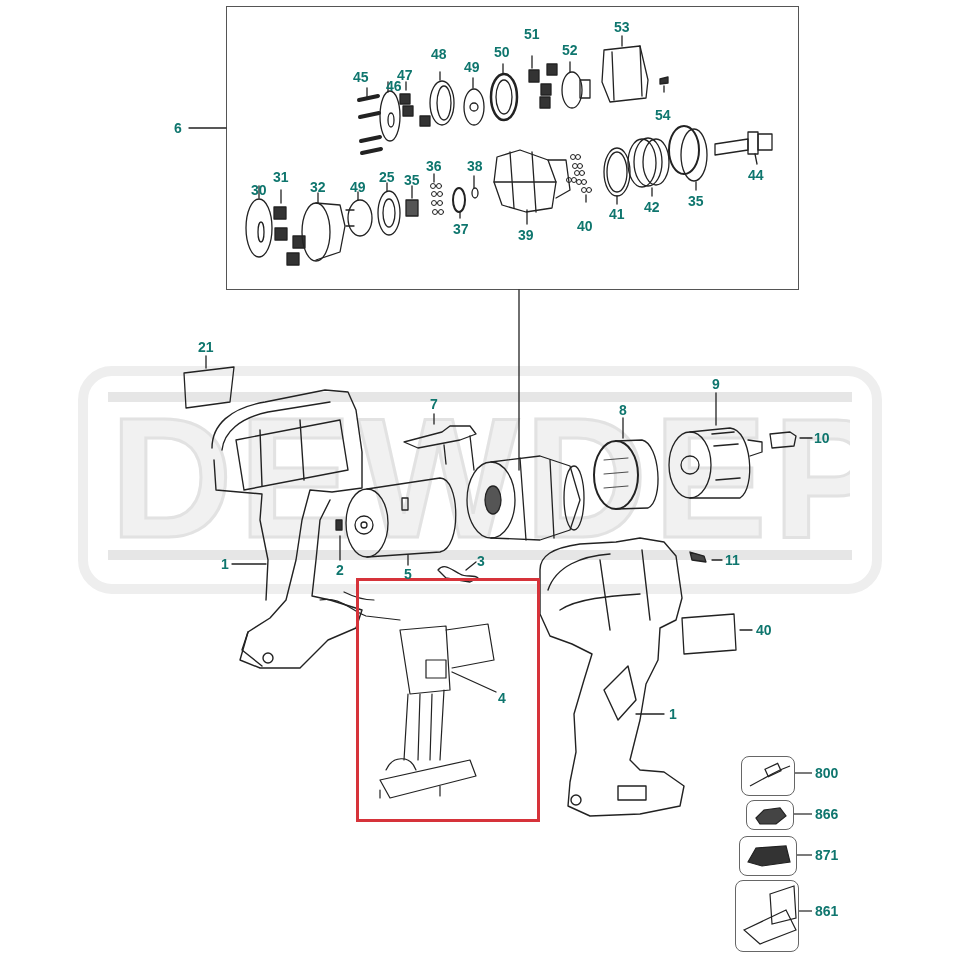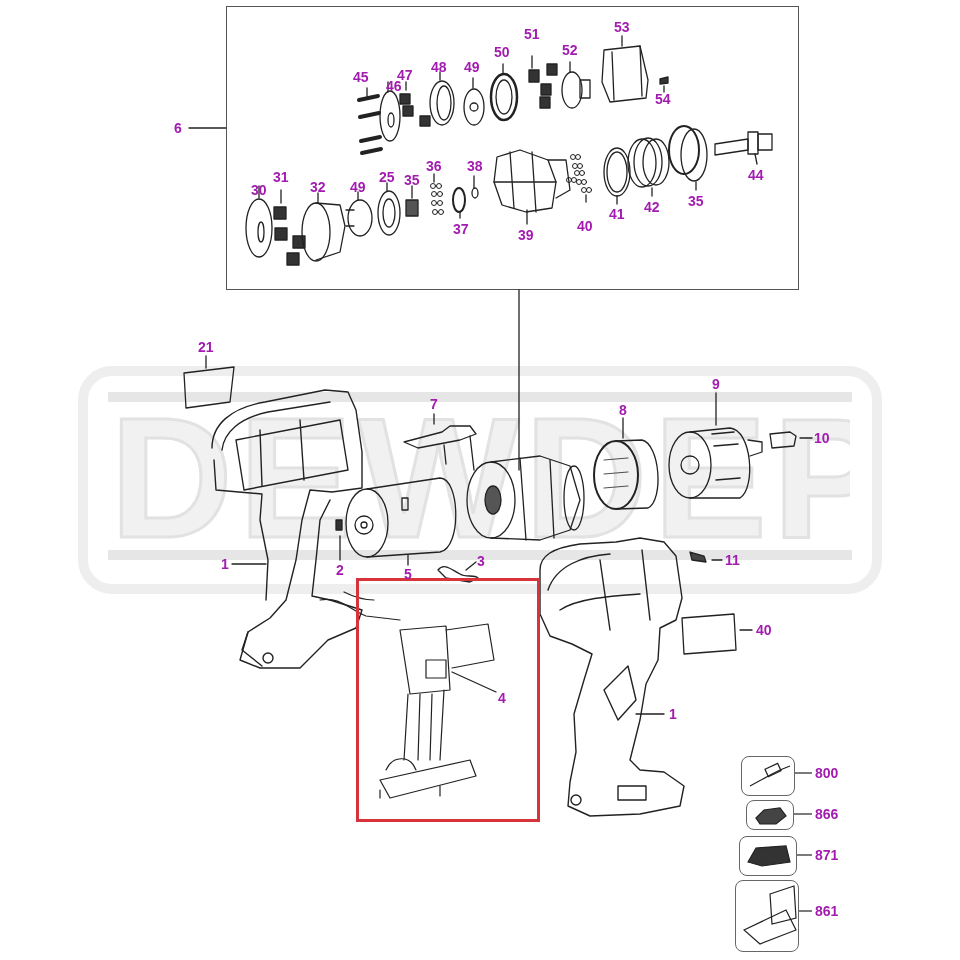--- a/index.html
+++ b/index.html
@@ -7,21 +7,21 @@
          font-family: "Liberation Sans", sans-serif; }
   #stage { position: absolute; left: 0; top: 0; width: 960px; height: 960px; }
   .wm-frame { position: absolute; left: 78px; top: 366px; width: 804px; height: 228px;
               border: 10px solid #eeeeee; border-radius: 34px; box-sizing: border-box; }
   .wm-bar { position: absolute; left: 108px; width: 744px; height: 10px; background: #e6e6e6; }
   .wm-text { position: absolute; left: 110px; top: 398px; width: 740px; height: 160px;
              font-family: "Liberation Sans", sans-serif; font-weight: bold; font-size: 170px;
              letter-spacing: 6px; color: #f1f1f1; line-height: 160px; text-align: center;
              -webkit-text-stroke: 3px #e2e2e2; white-space: nowrap; overflow: hidden; }
   .callout { position: absolute; font-family: "Liberation Sans", sans-serif; font-weight: bold;
-             font-size: 14px; color: #a21caf; line-height: 14px; white-space: nowrap; }
+             font-size: 14px; color: #0f766e; line-height: 14px; white-space: nowrap; }
   .inset-box { position: absolute; left: 226px; top: 6px; width: 573px; height: 284px;
                border: 1.5px solid #555; box-sizing: border-box; background: transparent; }
   .highlight-box { position: absolute; left: 356px; top: 578px; width: 184px; height: 244px;
                    border: 3px solid #d6333a; box-sizing: border-box; }
   .acc-box { position: absolute; border: 1.5px solid #666; border-radius: 8px; box-sizing: border-box; background: #fff; }
   svg { position: absolute; left: 0; top: 0; }
 </style>
 </head>
 <body>
 
@@ -294,27 +294,27 @@
   <div class="callout" style="left:467px;top:159px">38</div>
   <div class="callout" style="left:518px;top:228px">39</div>
   <div class="callout" style="left:577px;top:219px">40</div>
   <div class="callout" style="left:609px;top:207px">41</div>
   <div class="callout" style="left:644px;top:200px">42</div>
   <div class="callout" style="left:688px;top:194px">35</div>
   <div class="callout" style="left:748px;top:168px">44</div>
   <div class="callout" style="left:353px;top:70px">45</div>
   <div class="callout" style="left:386px;top:79px">46</div>
   <div class="callout" style="left:397px;top:68px">47</div>
-  <div class="callout" style="left:431px;top:60px">48</div>
+  <div class="callout" style="left:431px;top:47px">48</div>
   <div class="callout" style="left:464px;top:60px">49</div>
   <div class="callout" style="left:494px;top:45px">50</div>
   <div class="callout" style="left:524px;top:27px">51</div>
   <div class="callout" style="left:562px;top:43px">52</div>
   <div class="callout" style="left:614px;top:20px">53</div>
-  <div class="callout" style="left:655px;top:92px">54</div>
+  <div class="callout" style="left:655px;top:108px">54</div>
 
   <div class="callout" style="left:221px;top:557px">1</div>
   <div class="callout" style="left:669px;top:707px">1</div>
   <div class="callout" style="left:336px;top:563px">2</div>
   <div class="callout" style="left:477px;top:554px">3</div>
   <div class="callout" style="left:498px;top:691px">4</div>
   <div class="callout" style="left:404px;top:567px">5</div>
   <div class="callout" style="left:430px;top:397px">7</div>
   <div class="callout" style="left:619px;top:403px">8</div>
   <div class="callout" style="left:712px;top:377px">9</div>

